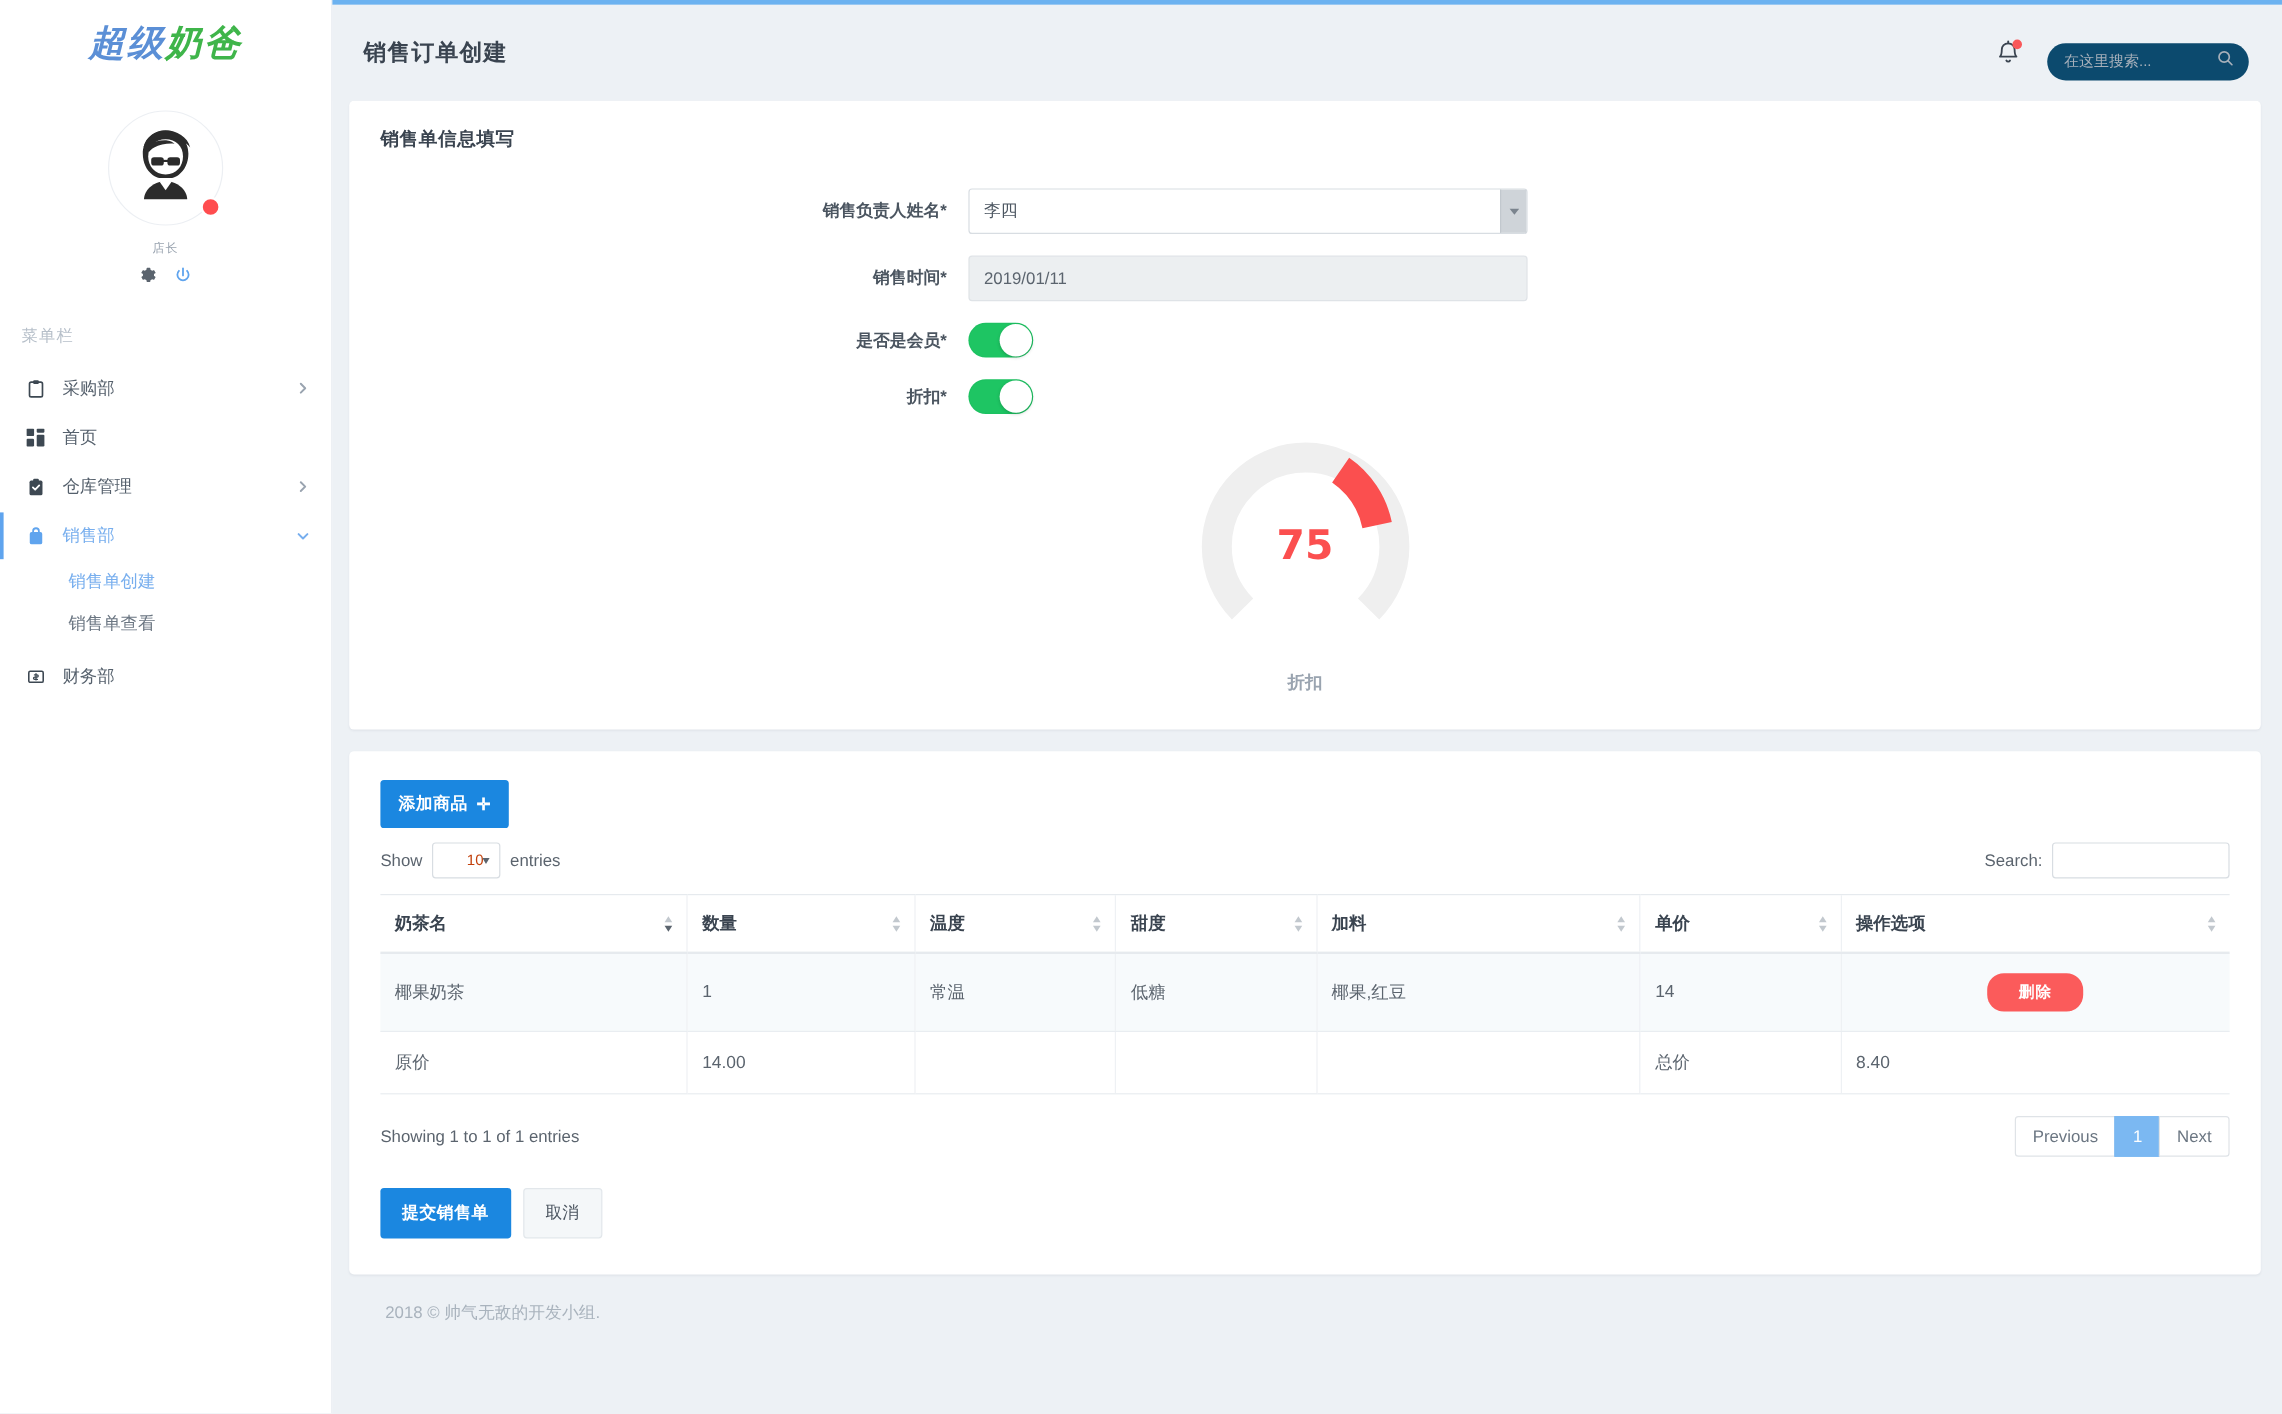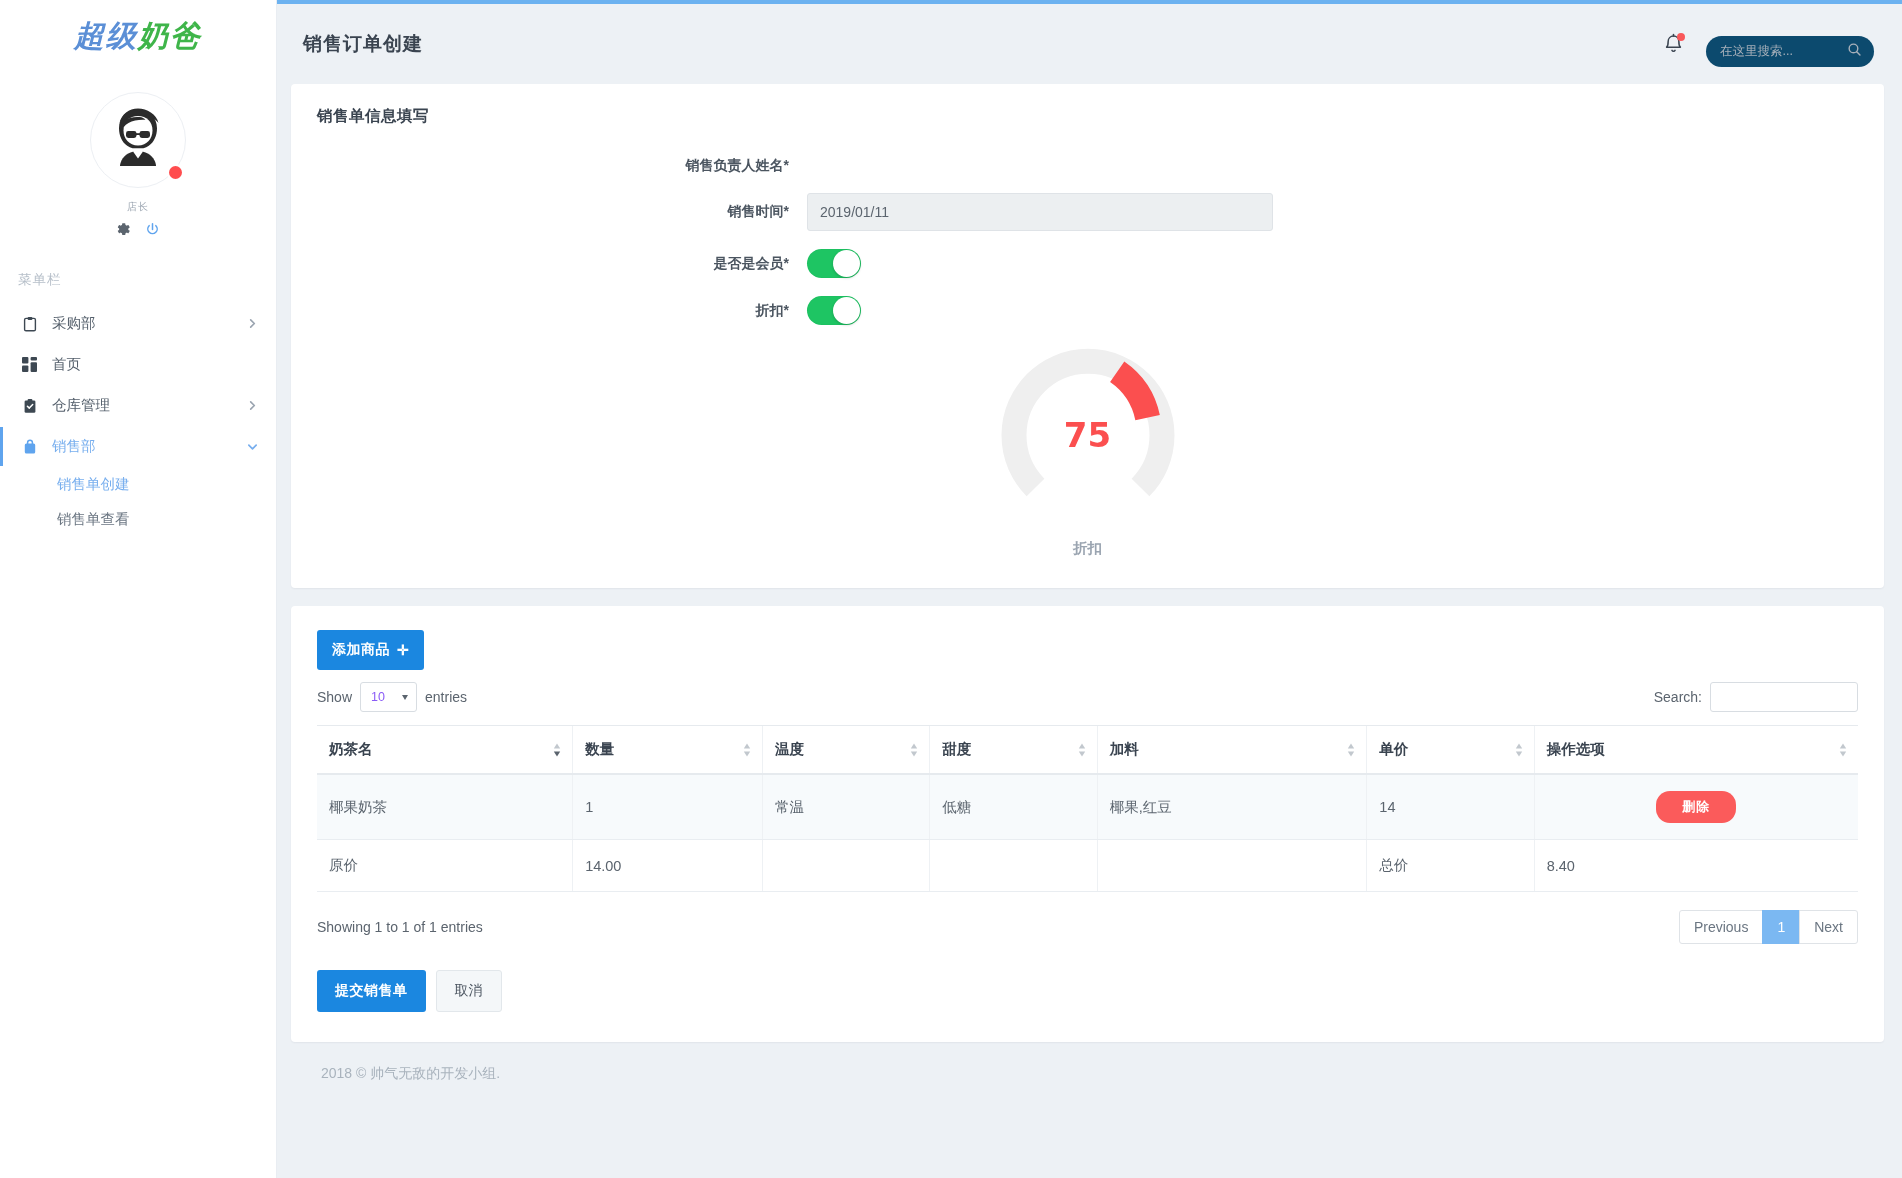--- a/index.html
+++ b/index.html
@@ -194,22 +194,22 @@
   }
   .btn-add .plus { font-size: 14px; font-weight: 700; }
 
   .table-controls {
     display: flex; align-items: center; margin-top: 12px;
   }
   .dt-length { display: flex; align-items: center; gap: 8px; font-size: 14px; color: #5b646e; }
   .dt-select {
     position: relative; width: 57px; height: 30px;
     border: 1px solid #d8dde2; border-radius: 3px; background: #fff;
-    display: flex; align-items: center; padding-left: 10px;
-    font-size: 12.5px; color: #8b5cf6;
+    display: flex; align-items: center; padding-left: 28px;
+    font-size: 12.5px; color: #c2410c;
   }
   .dt-select .tri2 {
     position: absolute; right: 8px; top: 50%; margin-top: -2px;
     width: 0; height: 0;
     border-left: 3.5px solid transparent; border-right: 3.5px solid transparent;
     border-top: 5px solid #5b646e;
   }
   .dt-filter {
     margin-left: auto; display: flex; align-items: center; gap: 8px;
     font-size: 14px; color: #5b646e;
@@ -379,20 +379,29 @@
         </span>
       </div>
 
       <div class="submenu-item active">
         <span>销售单创建</span>
       </div>
       <div class="submenu-item">
         <span>销售单查看</span>
       </div>
 
+      <div class="menu-item" style="margin-top:6px;">
+        <span class="mi-icon">
+          <svg width="16" height="16" viewBox="0 0 16 16" fill="none" stroke="#3d4852" stroke-width="1.3">
+            <rect x="2" y="3.4" width="12" height="9.2" rx="1.2"></rect>
+            <path d="M8 5.4v5.2M6.7 6.4h2.2a.95.95 0 0 1 0 1.9H6.9a.95.95 0 0 0 0 1.9h2.3" stroke-width="1.1" stroke-linecap="round"></path>
+          </svg>
+        </span>
+        <span class="mi-label">财务部</span>
+      </div>
 
     </nav>
   </aside>
 
   <div class="main">
     <div class="topbar-accent"></div>
 
     <header class="topbar">
       <div class="page-title">销售订单创建</div>
       <div class="topbar-right">
@@ -416,20 +425,28 @@
       </div>
     </header>
 
     <div class="content">
 
       <section class="card card-form">
         <div class="card-title">销售单信息填写</div>
 
         <div class="form-row">
           <div class="form-label">销售负责人姓名*</div>
+          <div class="form-control-wrap">
+            <div class="select-wrap">
+              <span class="sel-value">李四</span>
+              <span class="select-btn">
+                  <span class="tri"></span>
+                </span>
+            </div>
+          </div>
         </div>
 
         <div class="form-row">
           <div class="form-label">销售时间*</div>
           <div class="form-control-wrap">
             <div class="input-readonly">
               <span>2019/01/11</span>
             </div>
           </div>
         </div>

